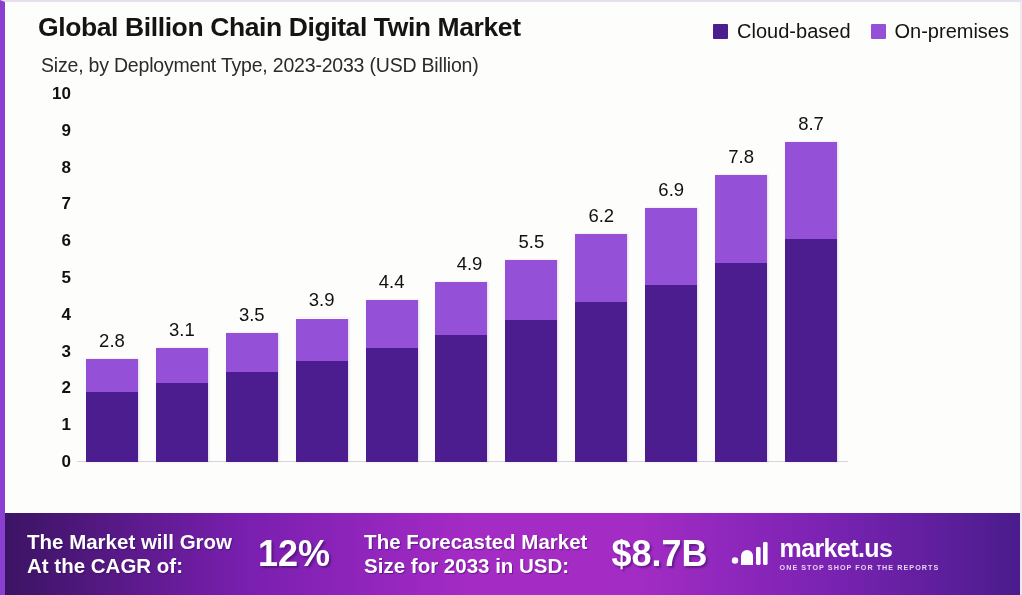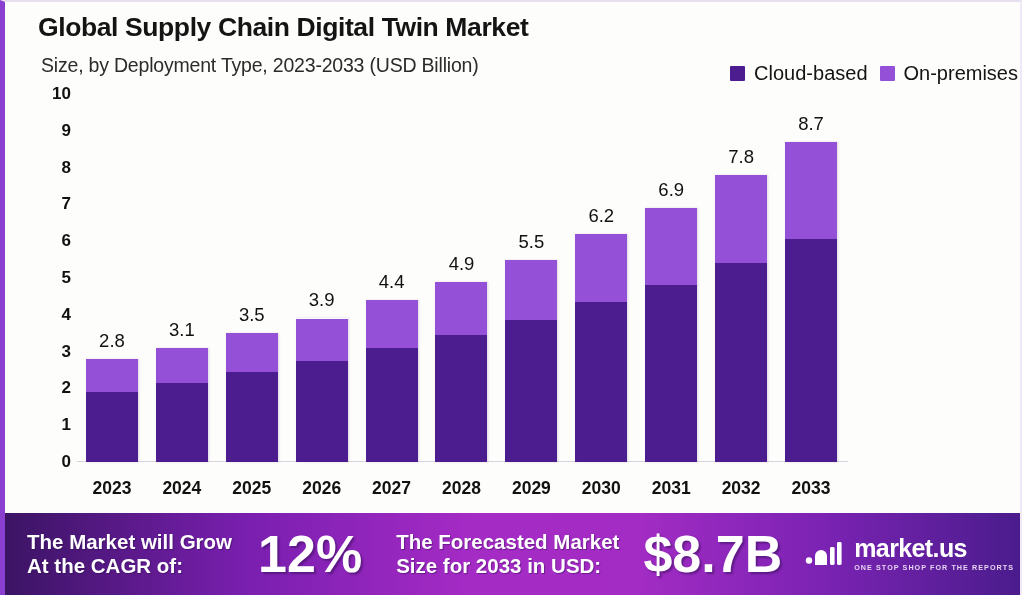--- a/index.html
+++ b/index.html
@@ -43,26 +43,25 @@
     position: absolute;
     left: 36px;
     top: 52px;
     font-size: 19.5px;
     color: #2b2b2b;
     letter-spacing: -0.2px;
     white-space: nowrap;
   }
   .legend {
     position: absolute;
-    right: 4px;
+    right: 13px;
     top: 18px;
     display: flex;
     align-items: center;
-    gap: 12px;
-    margin-top: 42px;
+    gap: 20px;
   }
   .legend-item {
     display: flex;
     align-items: center;
     gap: 9px;
   }
   .legend-swatch {
     width: 15px;
     height: 15px;
     border-radius: 1px;
@@ -184,21 +183,21 @@
   .foot-text {
     color: #ffffff;
     font-size: 20.5px;
     font-weight: bold;
     line-height: 1.16;
     text-shadow: 1px 1px 1px rgba(40,10,70,0.45);
     white-space: nowrap;
   }
   .foot-big {
     color: #ffffff;
-    font-size: 52px;
+    font-size: 36px;
     font-weight: bold;
     text-shadow: 2px 2px 2px rgba(40,10,70,0.45);
     white-space: nowrap;
   }
   .gap-a { width: 26px; }
   .gap-b { width: 34px; }
   .gap-c { width: 24px; }
   .gap-d { width: 22px; }
 
   .logo {
@@ -228,21 +227,21 @@
     letter-spacing: 1.05px;
     margin-top: 3px;
   }
 </style>
 </head>
 <body>
 
 <div id="infographic">
 
   <div class="header">
-    <div class="title">Global Supply Chain Digital Twin Market</div>
+    <div class="title">Global Billion Chain Digital Twin Market</div>
     <div class="subtitle">Size, by Deployment Type, 2023-2033 (USD Billion)</div>
 
     <div class="legend">
       <div class="legend-item">
         <span class="legend-swatch" style="background: rgb(75, 29, 143);"></span>
         <span class="legend-label">Cloud-based</span>
       </div>
       <div class="legend-item">
         <span class="legend-swatch" style="background: rgb(149, 80, 216);"></span>
         <span class="legend-label">On-premises</span>
@@ -295,21 +294,21 @@
           </div>
         </div>
         <div class="bar-col">
           <div class="bar-value" style="bottom: 168.92px;">4.4</div>
           <div class="bar-stack" style="height: 161.92px;">
             <div class="seg-light" style="height: 29.5455%; background: rgb(149, 80, 216);"></div>
             <div class="seg-dark" style="height: 70.4545%; background: rgb(75, 29, 143);"></div>
           </div>
         </div>
         <div class="bar-col">
-          <div class="bar-value" style="bottom: 187.32px;">4.9</div>
+          <div class="bar-value" style="bottom: 187.32px; margin-left: 8px;">4.9</div>
           <div class="bar-stack" style="height: 180.32px;">
             <div class="seg-light" style="height: 29.5918%; background: rgb(149, 80, 216);"></div>
             <div class="seg-dark" style="height: 70.4082%; background: rgb(75, 29, 143);"></div>
           </div>
         </div>
         <div class="bar-col">
           <div class="bar-value" style="bottom: 209.4px;">5.5</div>
           <div class="bar-stack" style="height: 202.4px;">
             <div class="seg-light" style="height: 30%; background: rgb(149, 80, 216);"></div>
             <div class="seg-dark" style="height: 70%; background: rgb(75, 29, 143);"></div>
@@ -336,33 +335,20 @@
             <div class="seg-dark" style="height: 69.2308%; background: rgb(75, 29, 143);"></div>
           </div>
         </div>
         <div class="bar-col">
           <div class="bar-value" style="bottom: 327.16px; margin-top: 41px;">8.7</div>
           <div class="bar-stack" style="height: 320.16px;">
             <div class="seg-light" style="height: 30.4598%; background: rgb(149, 80, 216);"></div>
             <div class="seg-dark" style="height: 69.5402%; background: rgb(75, 29, 143);"></div>
           </div>
         </div>
-      </div>
-    <div class="x-axis">
-        <div class="x-tick">2023</div>
-        <div class="x-tick">2024</div>
-        <div class="x-tick">2025</div>
-        <div class="x-tick">2026</div>
-        <div class="x-tick">2027</div>
-        <div class="x-tick">2028</div>
-        <div class="x-tick">2029</div>
-        <div class="x-tick">2030</div>
-        <div class="x-tick">2031</div>
-        <div class="x-tick">2032</div>
-        <div class="x-tick">2033</div>
       </div>
   </div>
 
   <div class="footer">
     <div class="foot-text">
       <span>The Market will Grow</span><br>
       <span>At the CAGR of:</span>
     </div>
     <div class="gap-a"></div>
     <div class="foot-big">12%</div>

